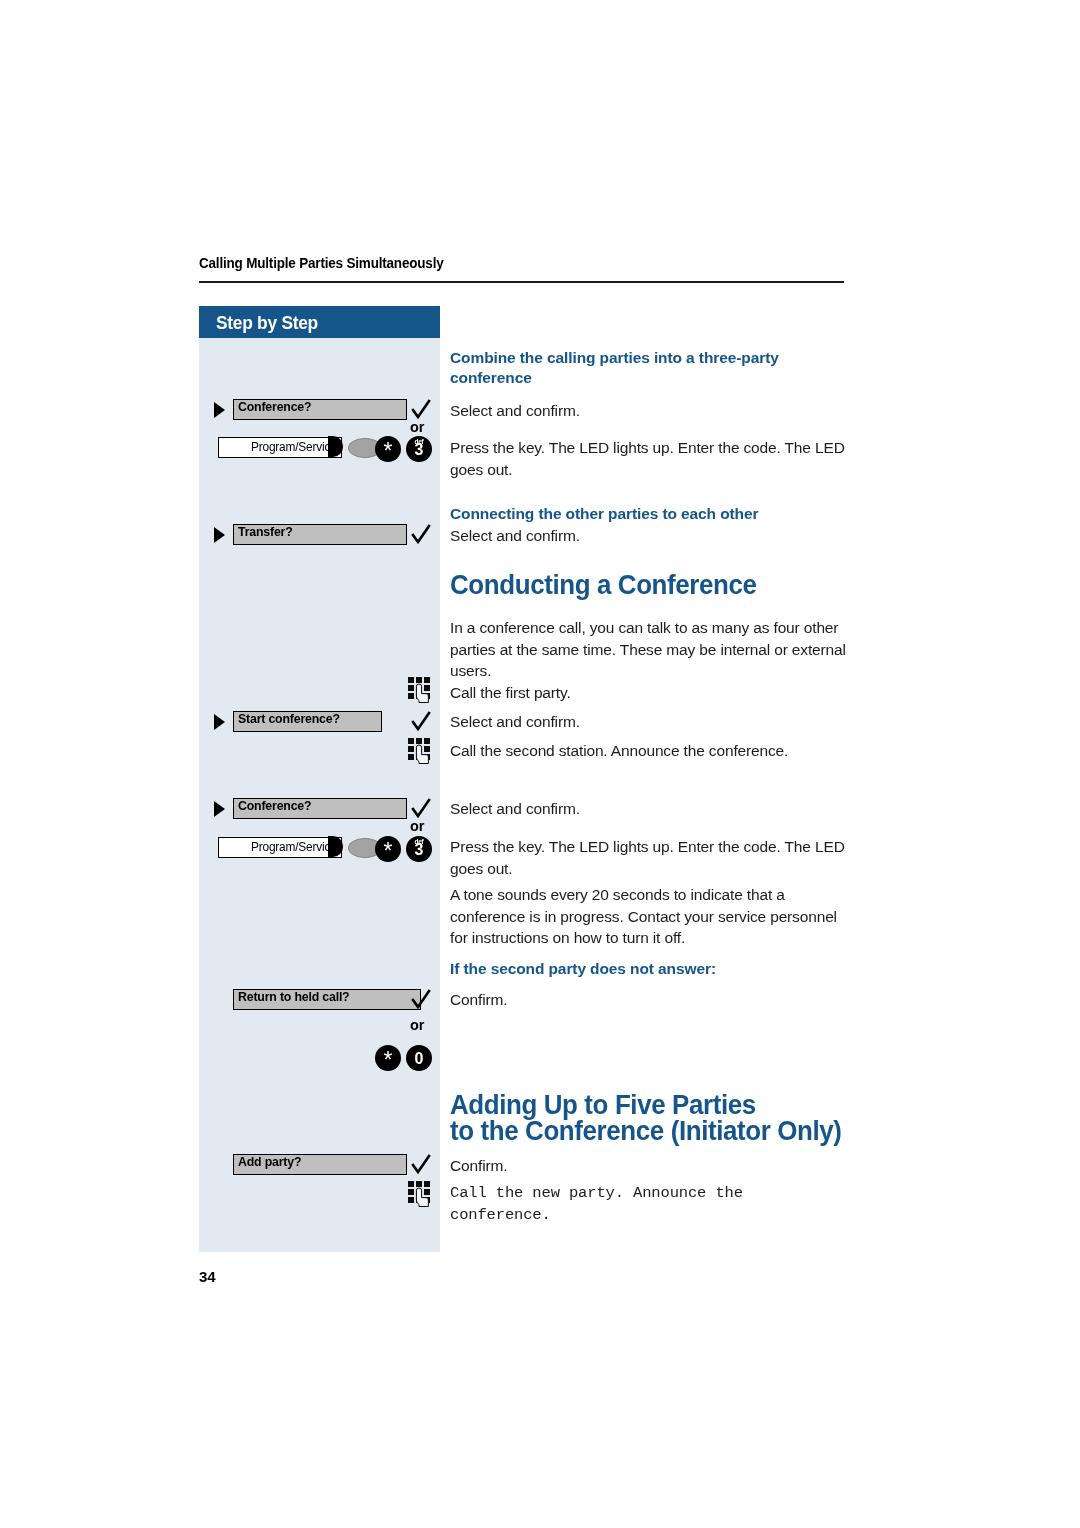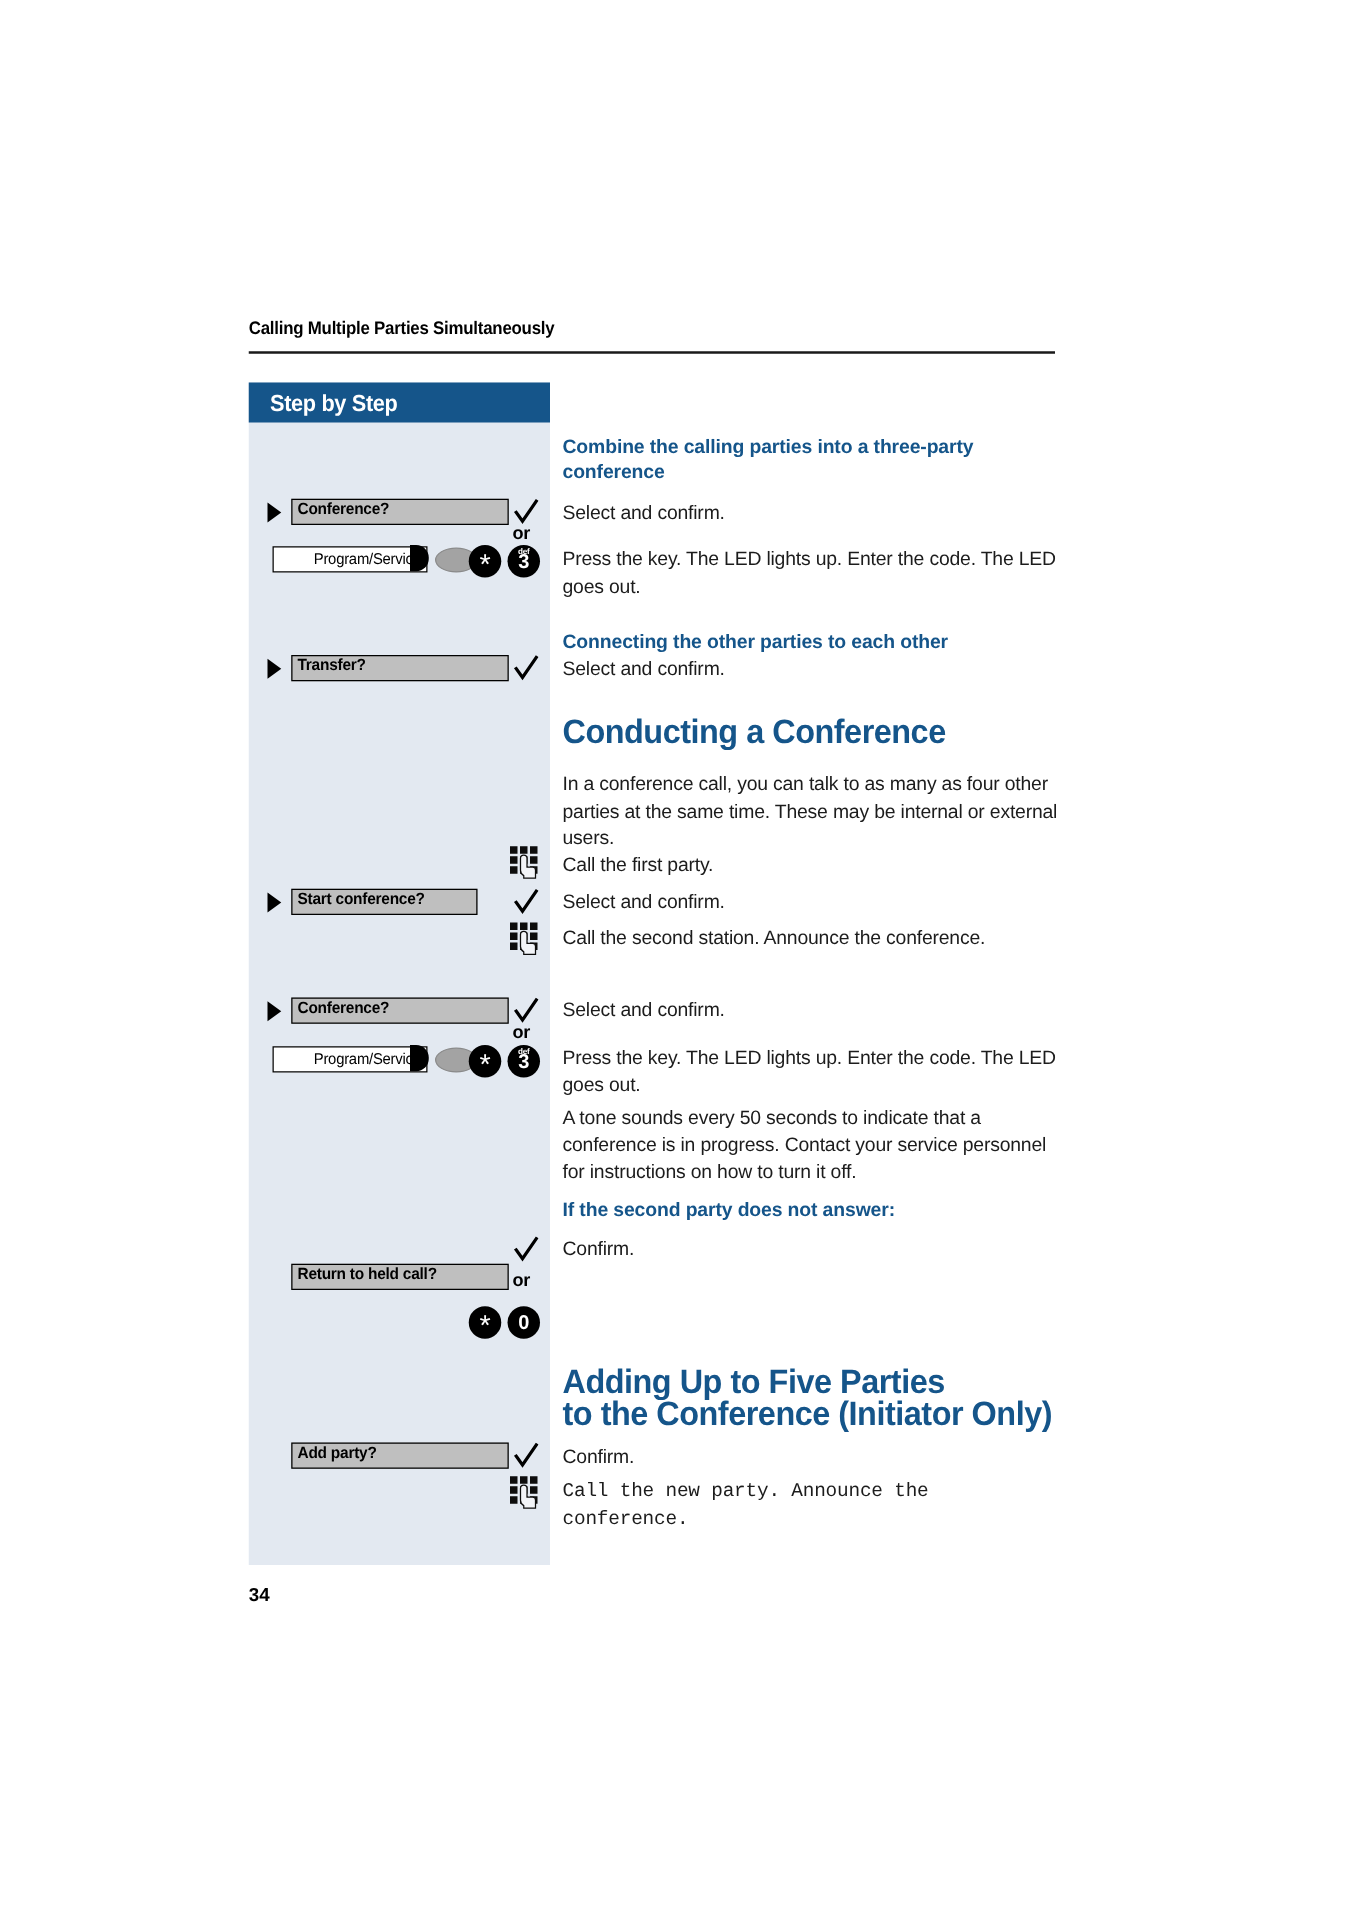--- a/index.html
+++ b/index.html
@@ -375,21 +375,21 @@
   <div class="keyrow" style="left:375px; top:836px;">
     <div class="dialkey">
       <span class="star">*</span>
     </div>
     <div class="dialkey">
       <span class="letters">def</span>
       <span class="digit">3</span>
     </div>
   </div>
 
-  <div class="softkey" style="left:233px; top:989px; width:174px;margin-top:22px;">
+  <div class="softkey" style="left:233px; top:989px; width:188px;">
     <span>Return to held call?</span>
   </div>
   <div class="check" style="left:411px; top:989px;">
     <svg width="20" height="22" viewBox="0 0 20 22">
         <path d="M2 11 L7 18 L18 2" stroke="#000" stroke-width="2.6" fill="none" stroke-linecap="square"></path>
       </svg>
   </div>
   <div class="or" style="left:410px; top:1017px;">or</div>
 
   <div class="keyrow" style="left:375px; top:1045px;">
@@ -444,21 +444,21 @@
   <div class="body-text" style="left:450px; top:682px;">Call the first party.</div>
 
   <div class="body-text" style="left:450px; top:711px;">Select and confirm.</div>
 
   <div class="body-text" style="left:450px; top:740px;">Call the second station. Announce the conference.</div>
 
   <div class="body-text" style="left:450px; top:798px;">Select and confirm.</div>
 
   <div class="body-text" style="left:450px; top:836px;">Press the key. The LED lights up. Enter the code. The LED goes out.</div>
 
-  <div class="body-text" style="left:450px; top:884px; width:404px;">A tone sounds every 50 seconds to indicate that a conference is in progress. Contact your service personnel for instructions on how to turn it off.</div>
+  <div class="body-text" style="left:450px; top:884px; width:404px;">A tone sounds every 20 seconds to indicate that a conference is in progress. Contact your service personnel for instructions on how to turn it off.</div>
 
   <div class="sub-head" style="left:450px; top:959px;">If the second party does not answer:</div>
 
   <div class="body-text" style="left:450px; top:989px;">Confirm.</div>
 
 
   <div class="big-head" style="left:450px; top:1090px;">Adding Up to Five Parties</div>
   <div class="big-head" style="left:450px; top:1116px;">to the Conference (Initiator Only)</div>
 
   <div class="body-text" style="left:450px; top:1155px;">Confirm.</div>

